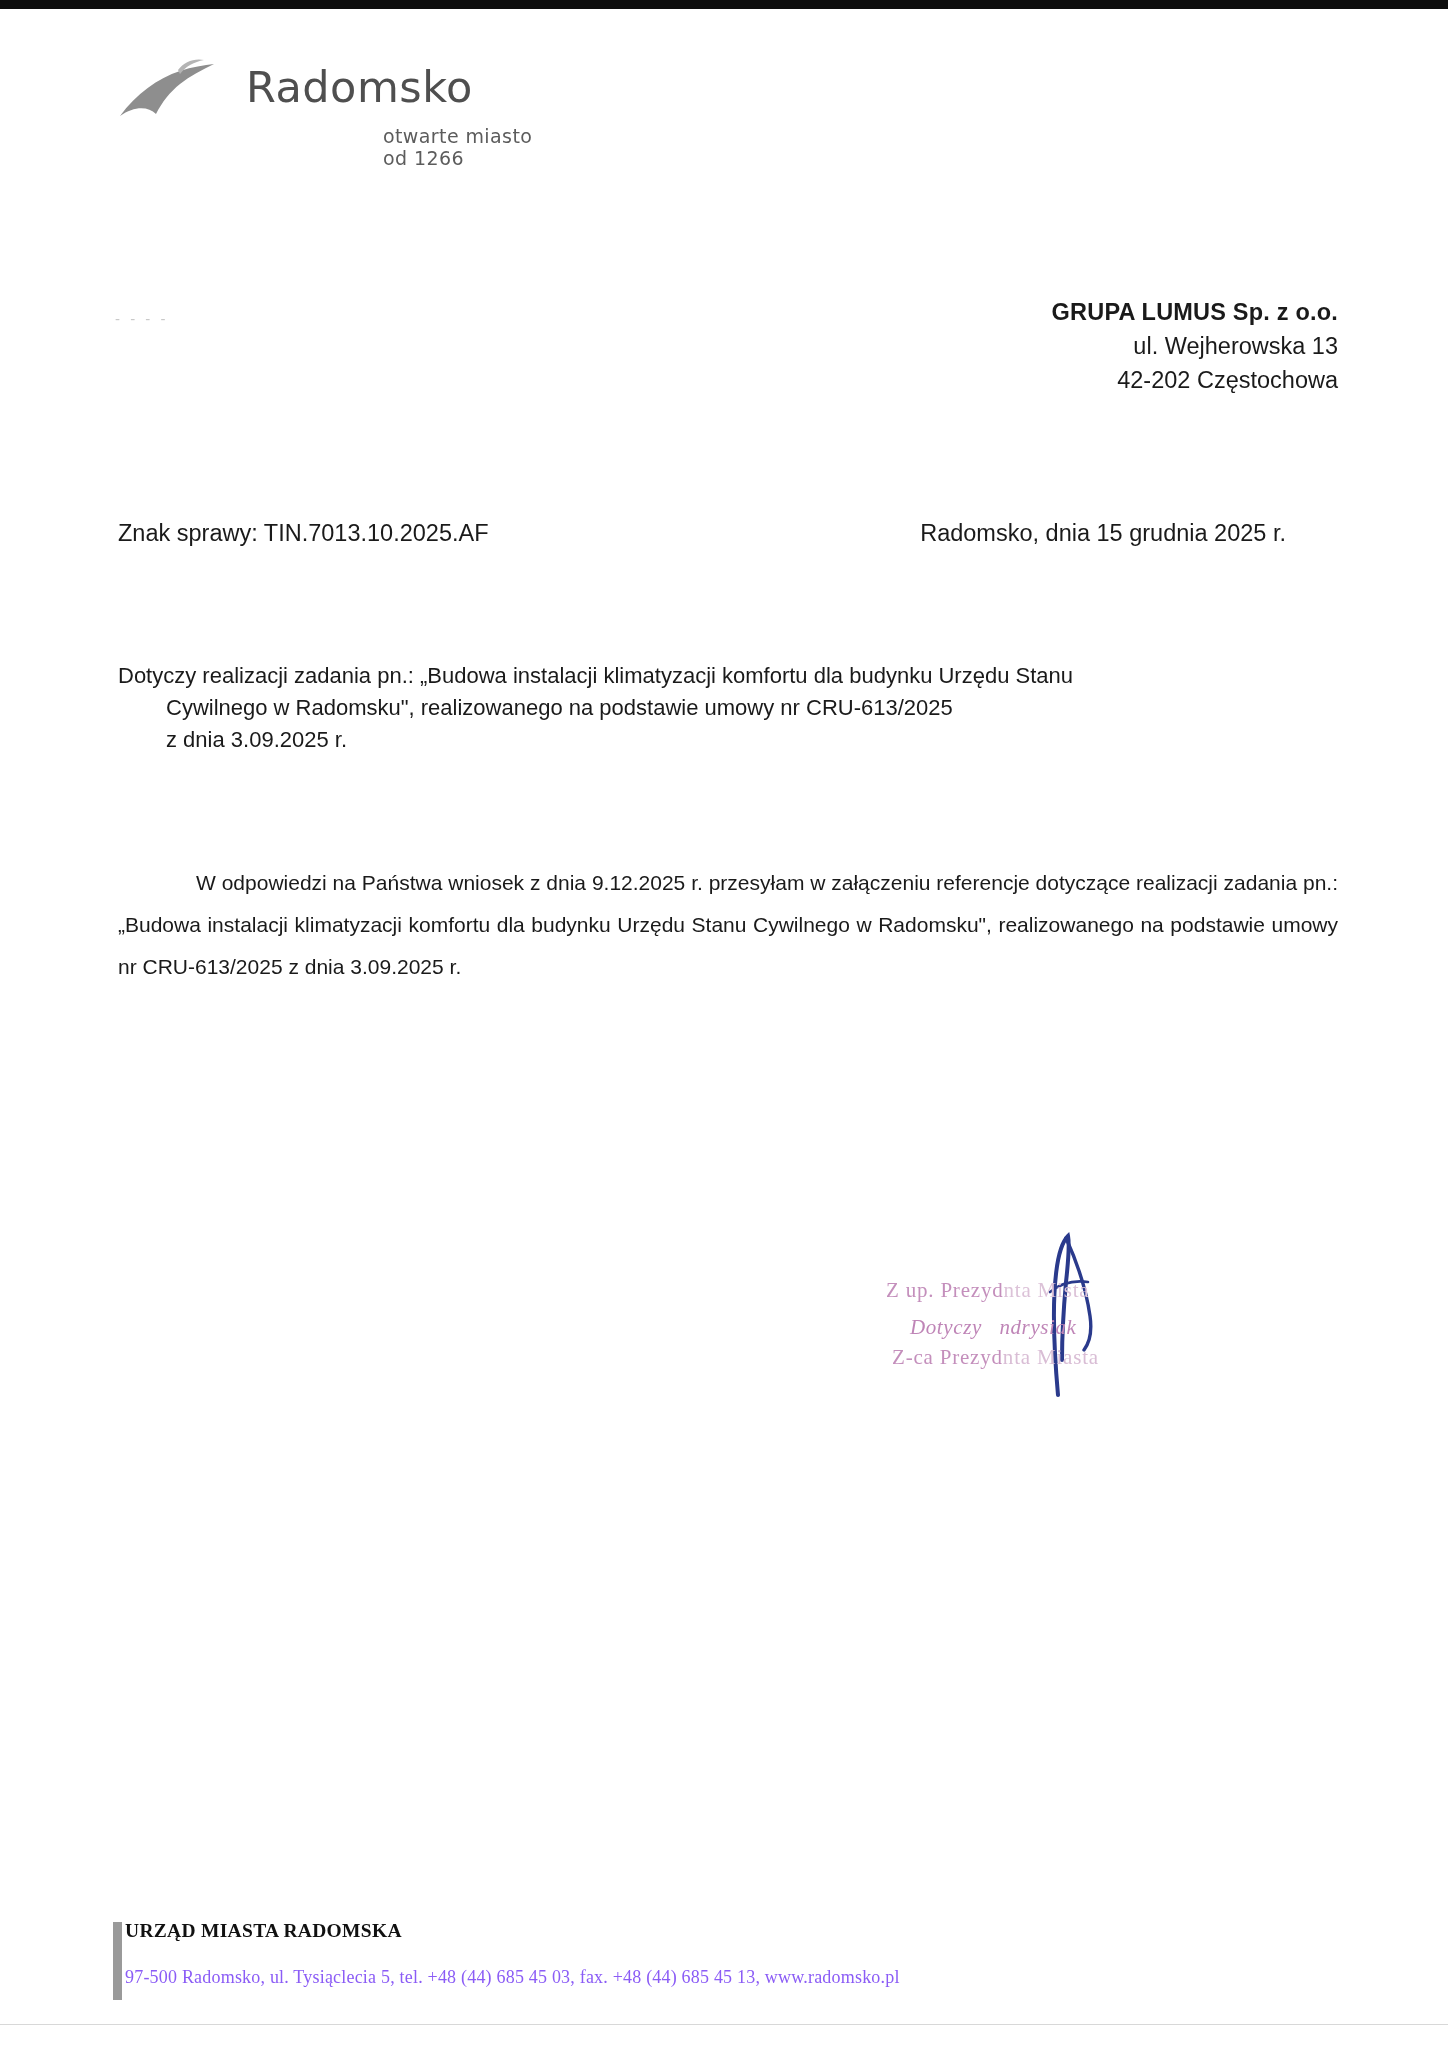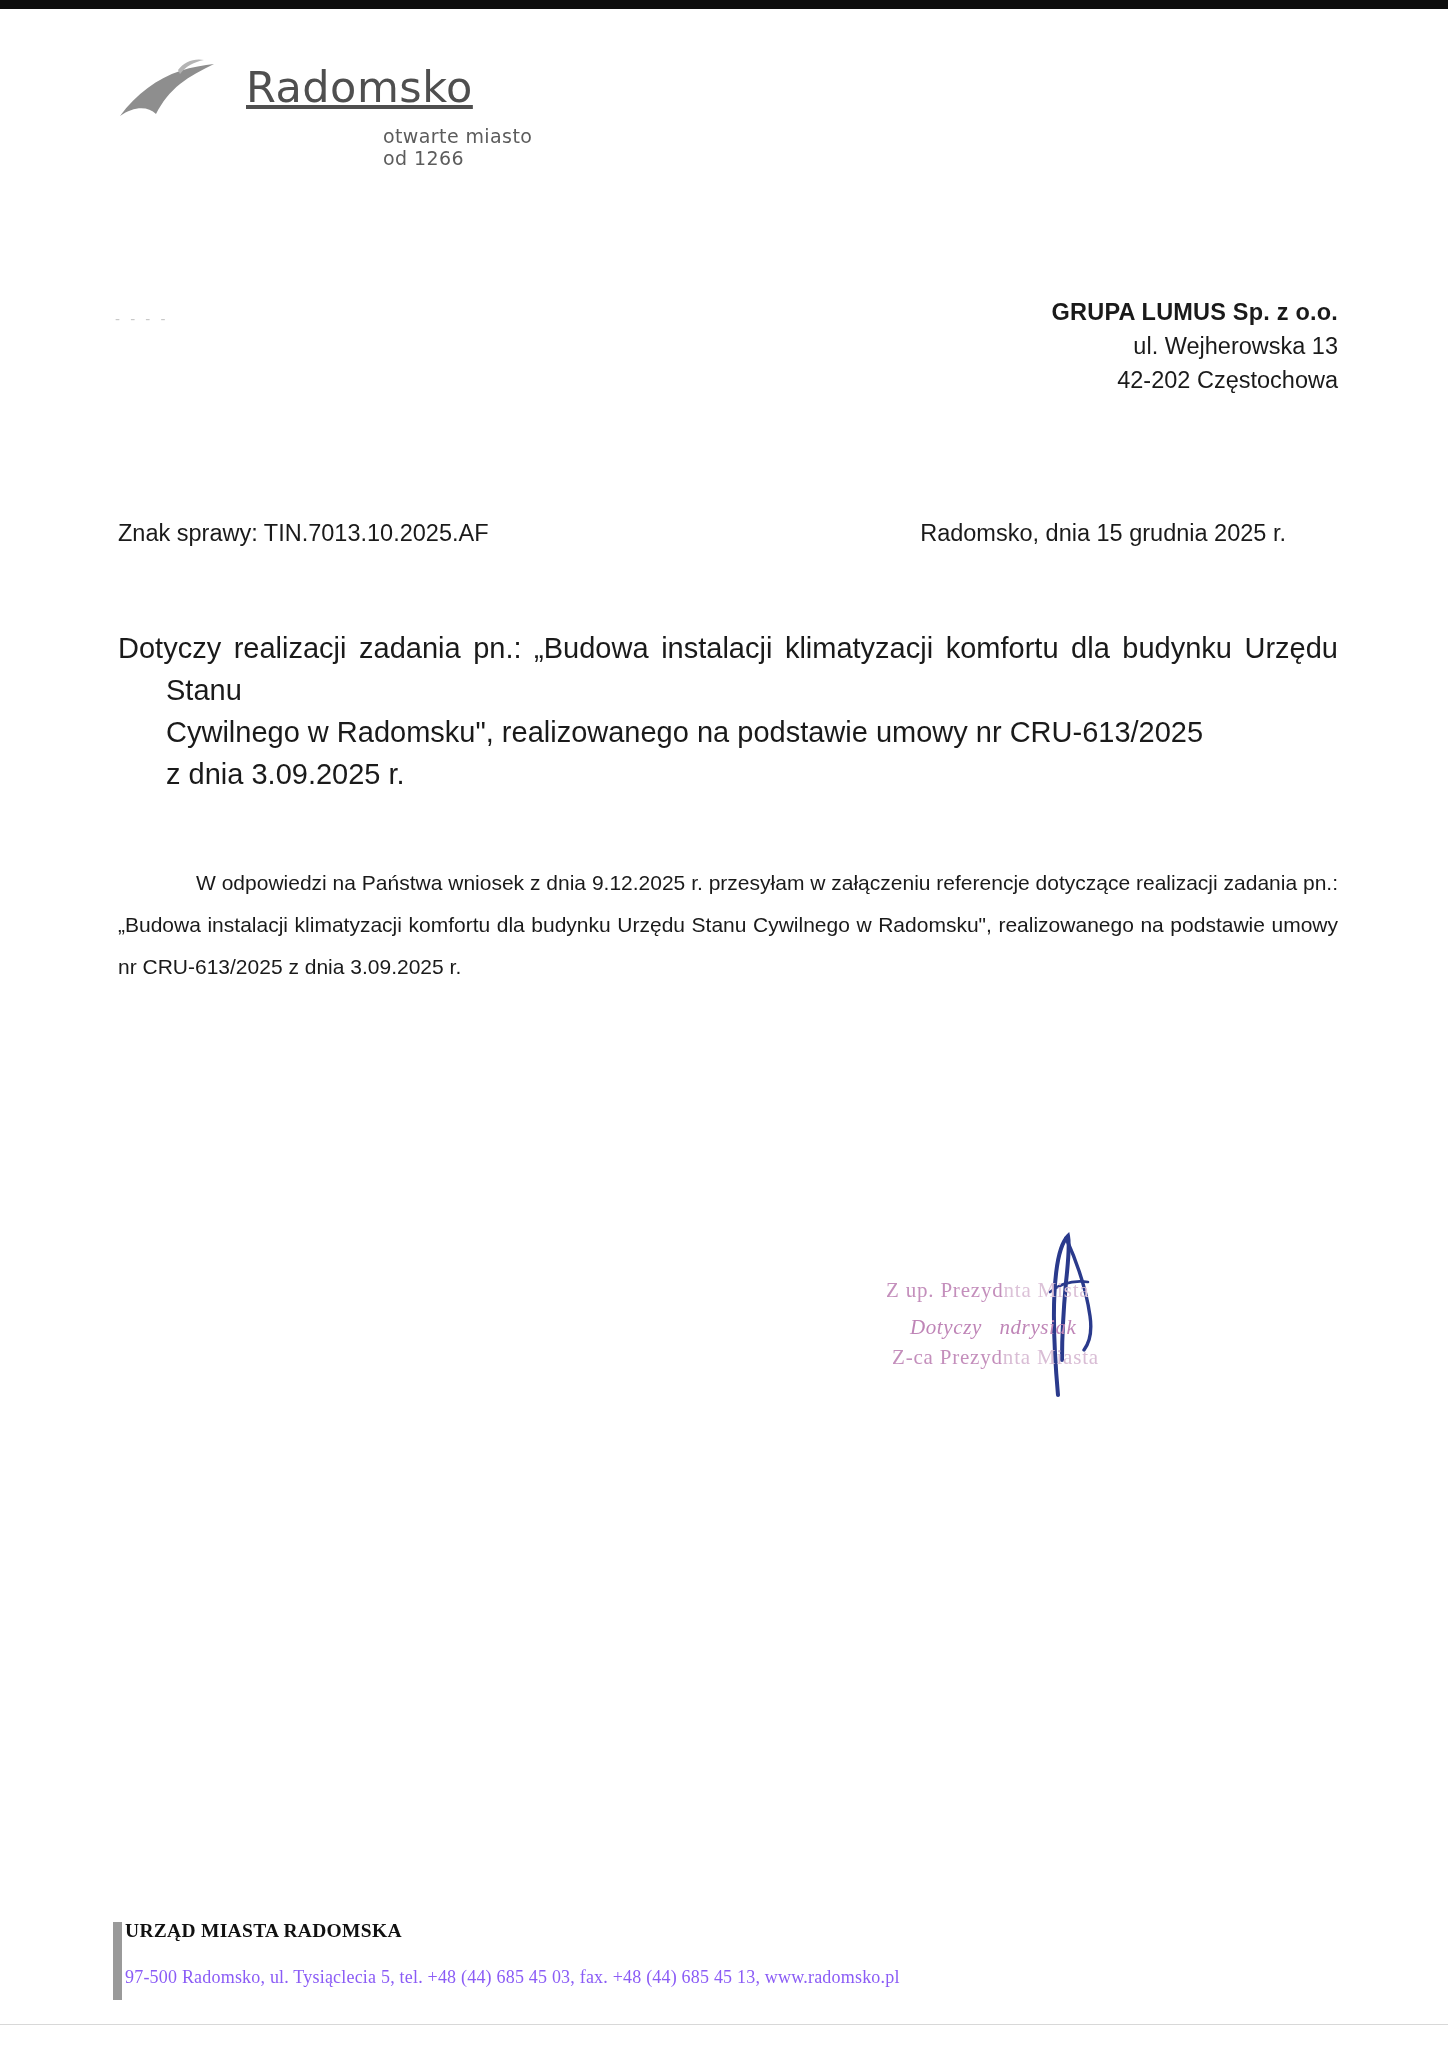--- a/index.html
+++ b/index.html
@@ -58,21 +58,20 @@
   }
   .logo-word {
     position: absolute;
     left: 128px;
     top: 22px;
     font-family: "DejaVu Sans", sans-serif;
     font-size: 43px;
     letter-spacing: 0.5px;
     color: #4f4f4f;
     font-weight: 400;
-    text-decoration: underline;
   }
   .logo-tag {
     position: absolute;
     left: 265px;
     top: 85px;
     font-family: "DejaVu Sans", sans-serif;
     font-size: 19px;
     color: #5c5c5c;
     letter-spacing: 0.4px;
   }
@@ -114,22 +113,22 @@
   }
   .ref-place {
     margin-right: 52px;
   }
 
   
   .subject {
     position: absolute;
     left: 118px;
     right: 110px;
-    top: 627px;
-    font-size: 29px;
+    top: 660px;
+    font-size: 22px;
     line-height: 1.45;
     text-align: justify;
   }
   .subject .sub-indent {
     display: block;
     padding-left: 48px;
     text-indent: -48px;
   }
 
   

